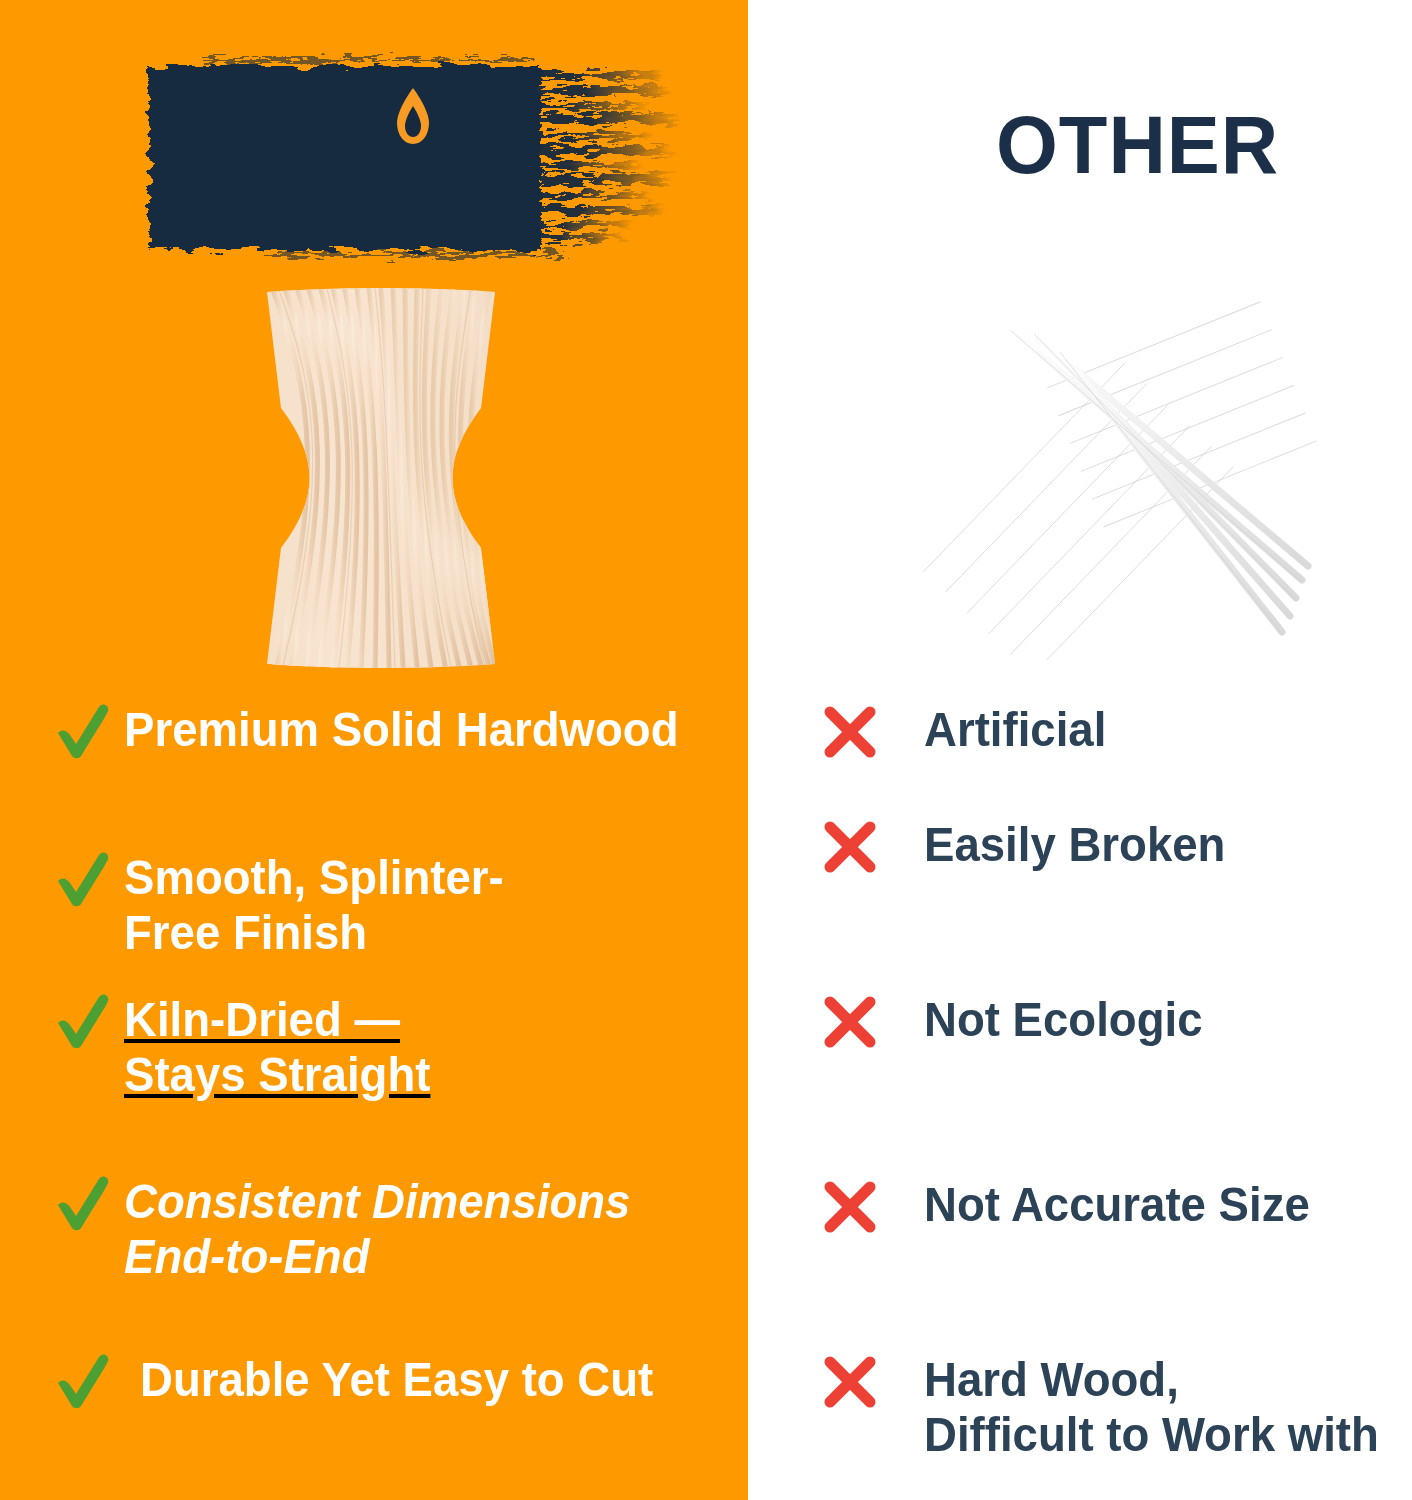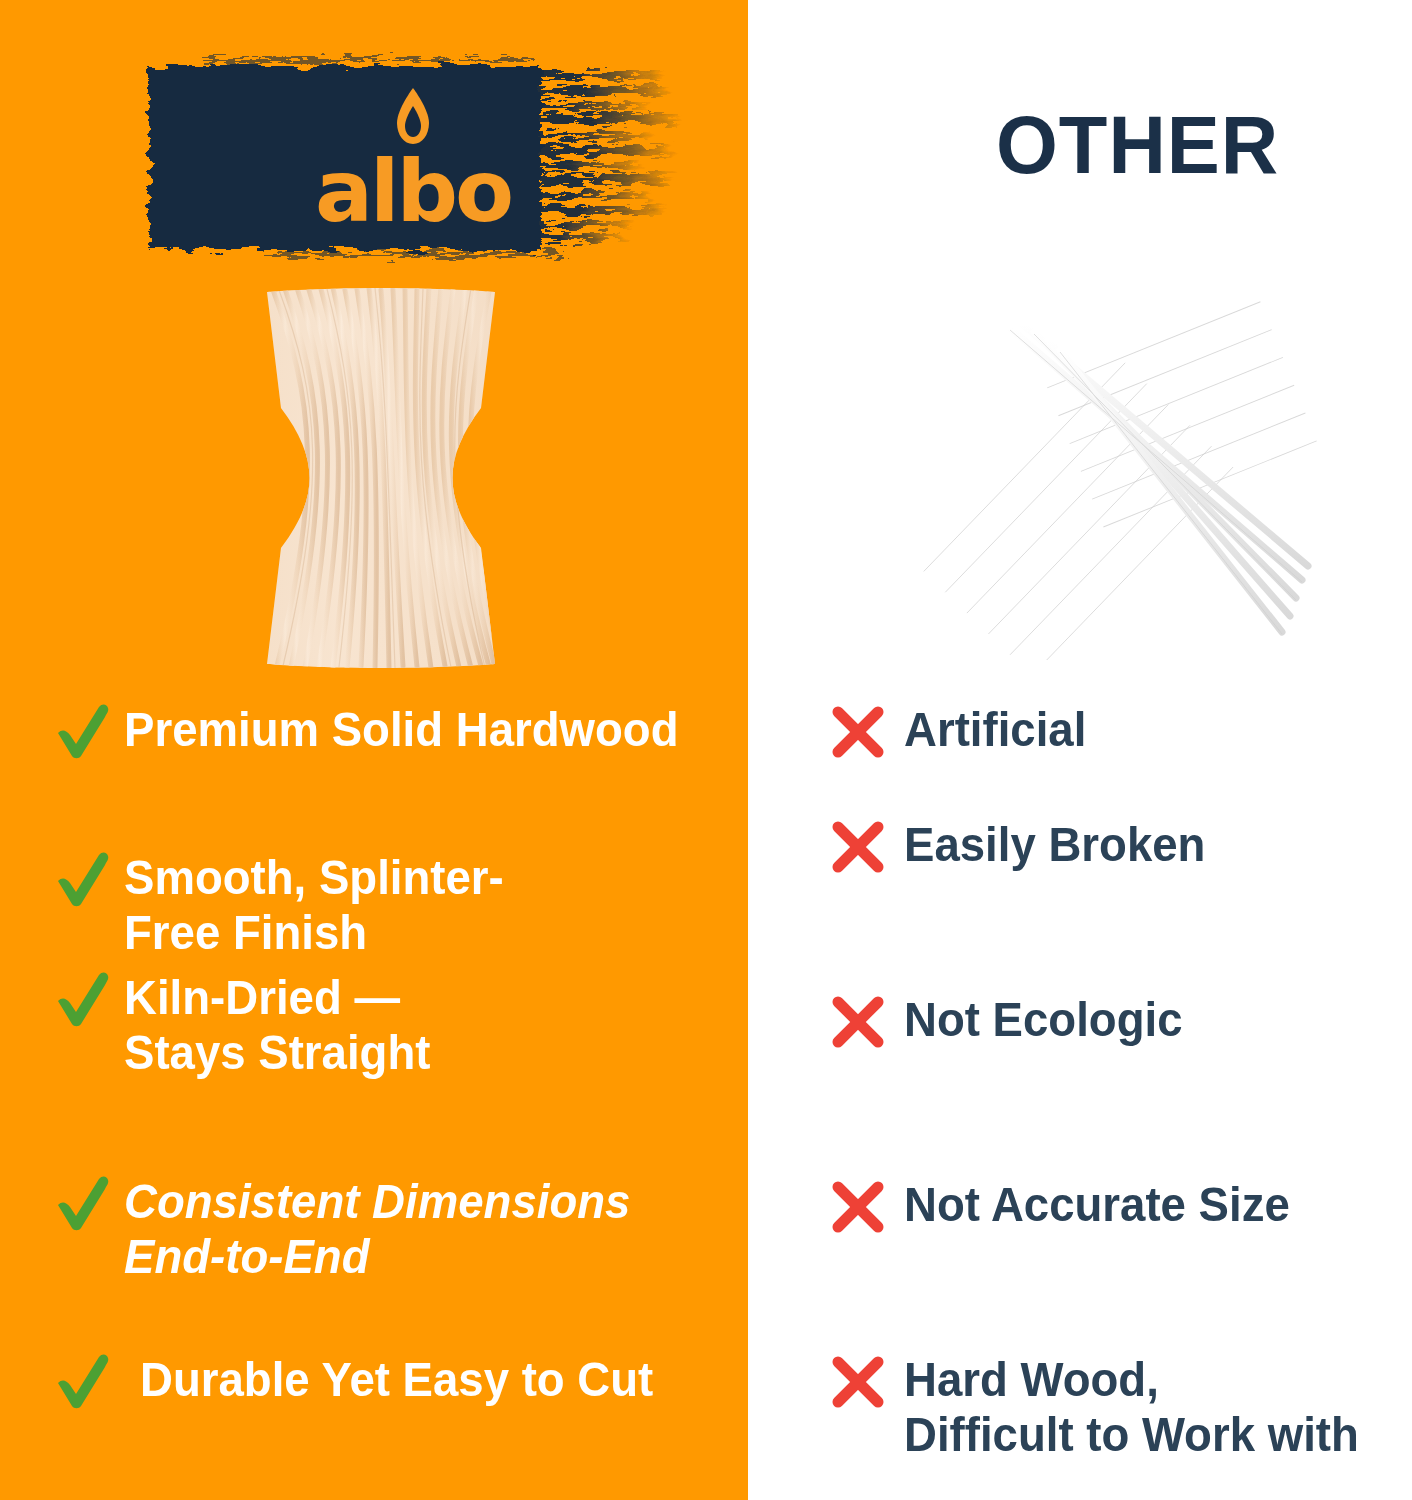--- a/index.html
+++ b/index.html
@@ -134,26 +134,26 @@
     transform-origin: left top;
     padding-top: 2px;
   }
   .col-left .feature-text { color: #ffffff; }
   .col-right .feature-text { color: #2B4257; }
 
   
   .lrow { left: 52px; justify-content: flex-end; }
   .l0 { top: 700px; }
   .l1 { top: 824px; margin-top: 24px; }
-  .l2 { top: 968px; }
+  .l2 { top: 990px; text-decoration: underline; }
   .l3 { top: 1172px; font-style: italic; }
   .l4 { top: 1350px; gap: 16px; }
 
   
-  .rrow { left: 82px; }
+  .rrow { left: 74px; gap: 28px; }
   .r0 { top: 700px; }
   .r1 { top: 815px; }
   .r2 { top: 990px; text-align: center; }
   .r3 { top: 1175px; }
   .r4 { top: 1350px; }
 
   .mark-x { width: 56px; height: 56px; margin-right: 18px; margin-top: 4px; }
 </style>
 </head>
 <body>
@@ -206,21 +206,20 @@
         </g>
       </svg>
 
       <div class="logo-flame">
         <svg viewBox="0 0 40 58" aria-hidden="true">
           <path d="M20 1 C20 1 4 22 4 36 C4 48 11 57 20 57 C29 57 36 48 36 36 C36 22 20 1 20 1 Z" fill="#F79B24"></path>
           <path d="M20 19 C20 19 12 31 12 39 C12 45.5 15.6 50 20 50 C24.4 50 28 45.5 28 39 C28 31 20 19 20 19 Z" fill="#16293F"></path>
         </svg>
       </div>
 
-      <div class="logo-wordmark">albo</div>
     </div>
 
     <div class="product-img product-wood">
       <svg viewBox="0 0 276 380" aria-hidden="true">
         <defs>
           <linearGradient id="woodG" x1="0" y1="0" x2="1" y2="0">
             <stop offset="0%" stop-color="#E8C9A8"></stop>
             <stop offset="35%" stop-color="#FBEBDA"></stop>
             <stop offset="70%" stop-color="#F0D6BB"></stop>
             <stop offset="100%" stop-color="#DFBD9B"></stop>

